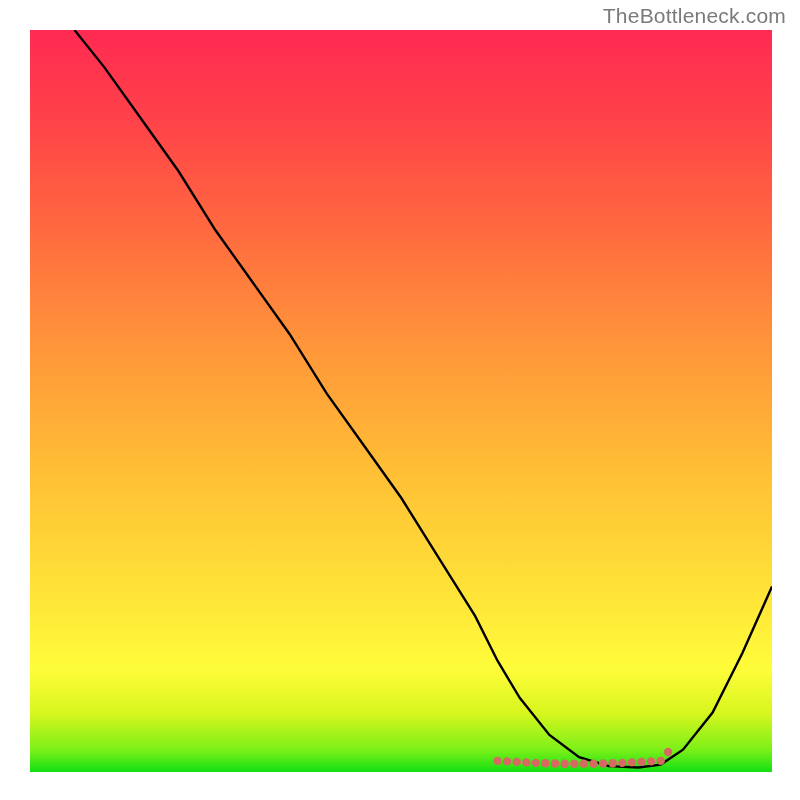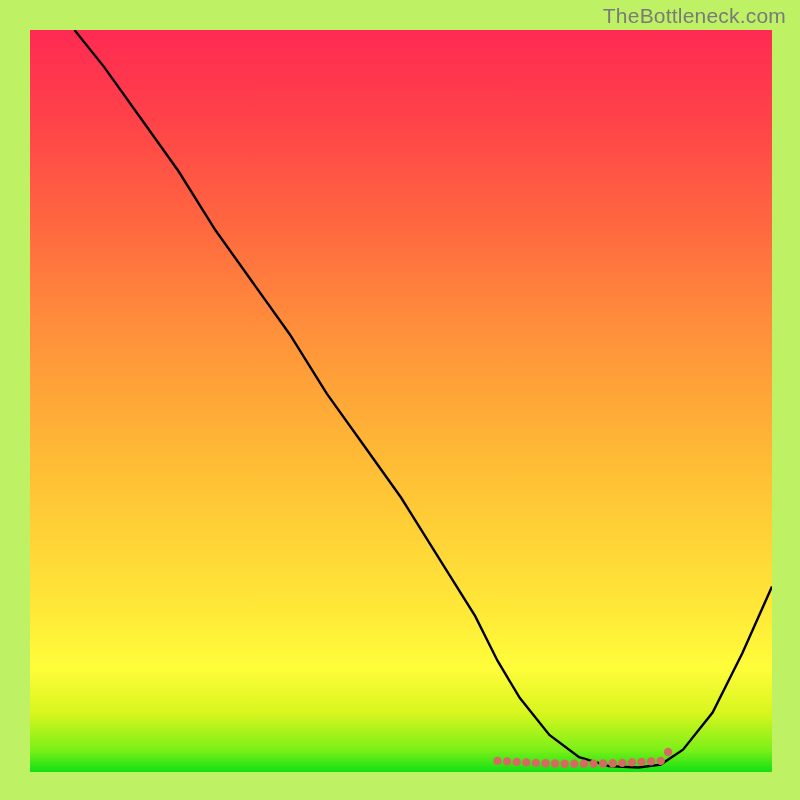--- a/index.html
+++ b/index.html
@@ -8,21 +8,21 @@
     width: 800px;
     height: 800px;
     background: #000;
     font-family: Arial, Helvetica, sans-serif;
     overflow: hidden;
   }
   .frame {
     position: relative;
     width: 800px;
     height: 800px;
-    background: #bef264;
+    background: #ffffff;
   }
   .watermark {
     position: absolute;
     top: 4px;
     right: 14px;
     color: #7a7a7a;
     font-size: 21px;
     font-weight: 500;
     letter-spacing: 0.2px;
     z-index: 6;

